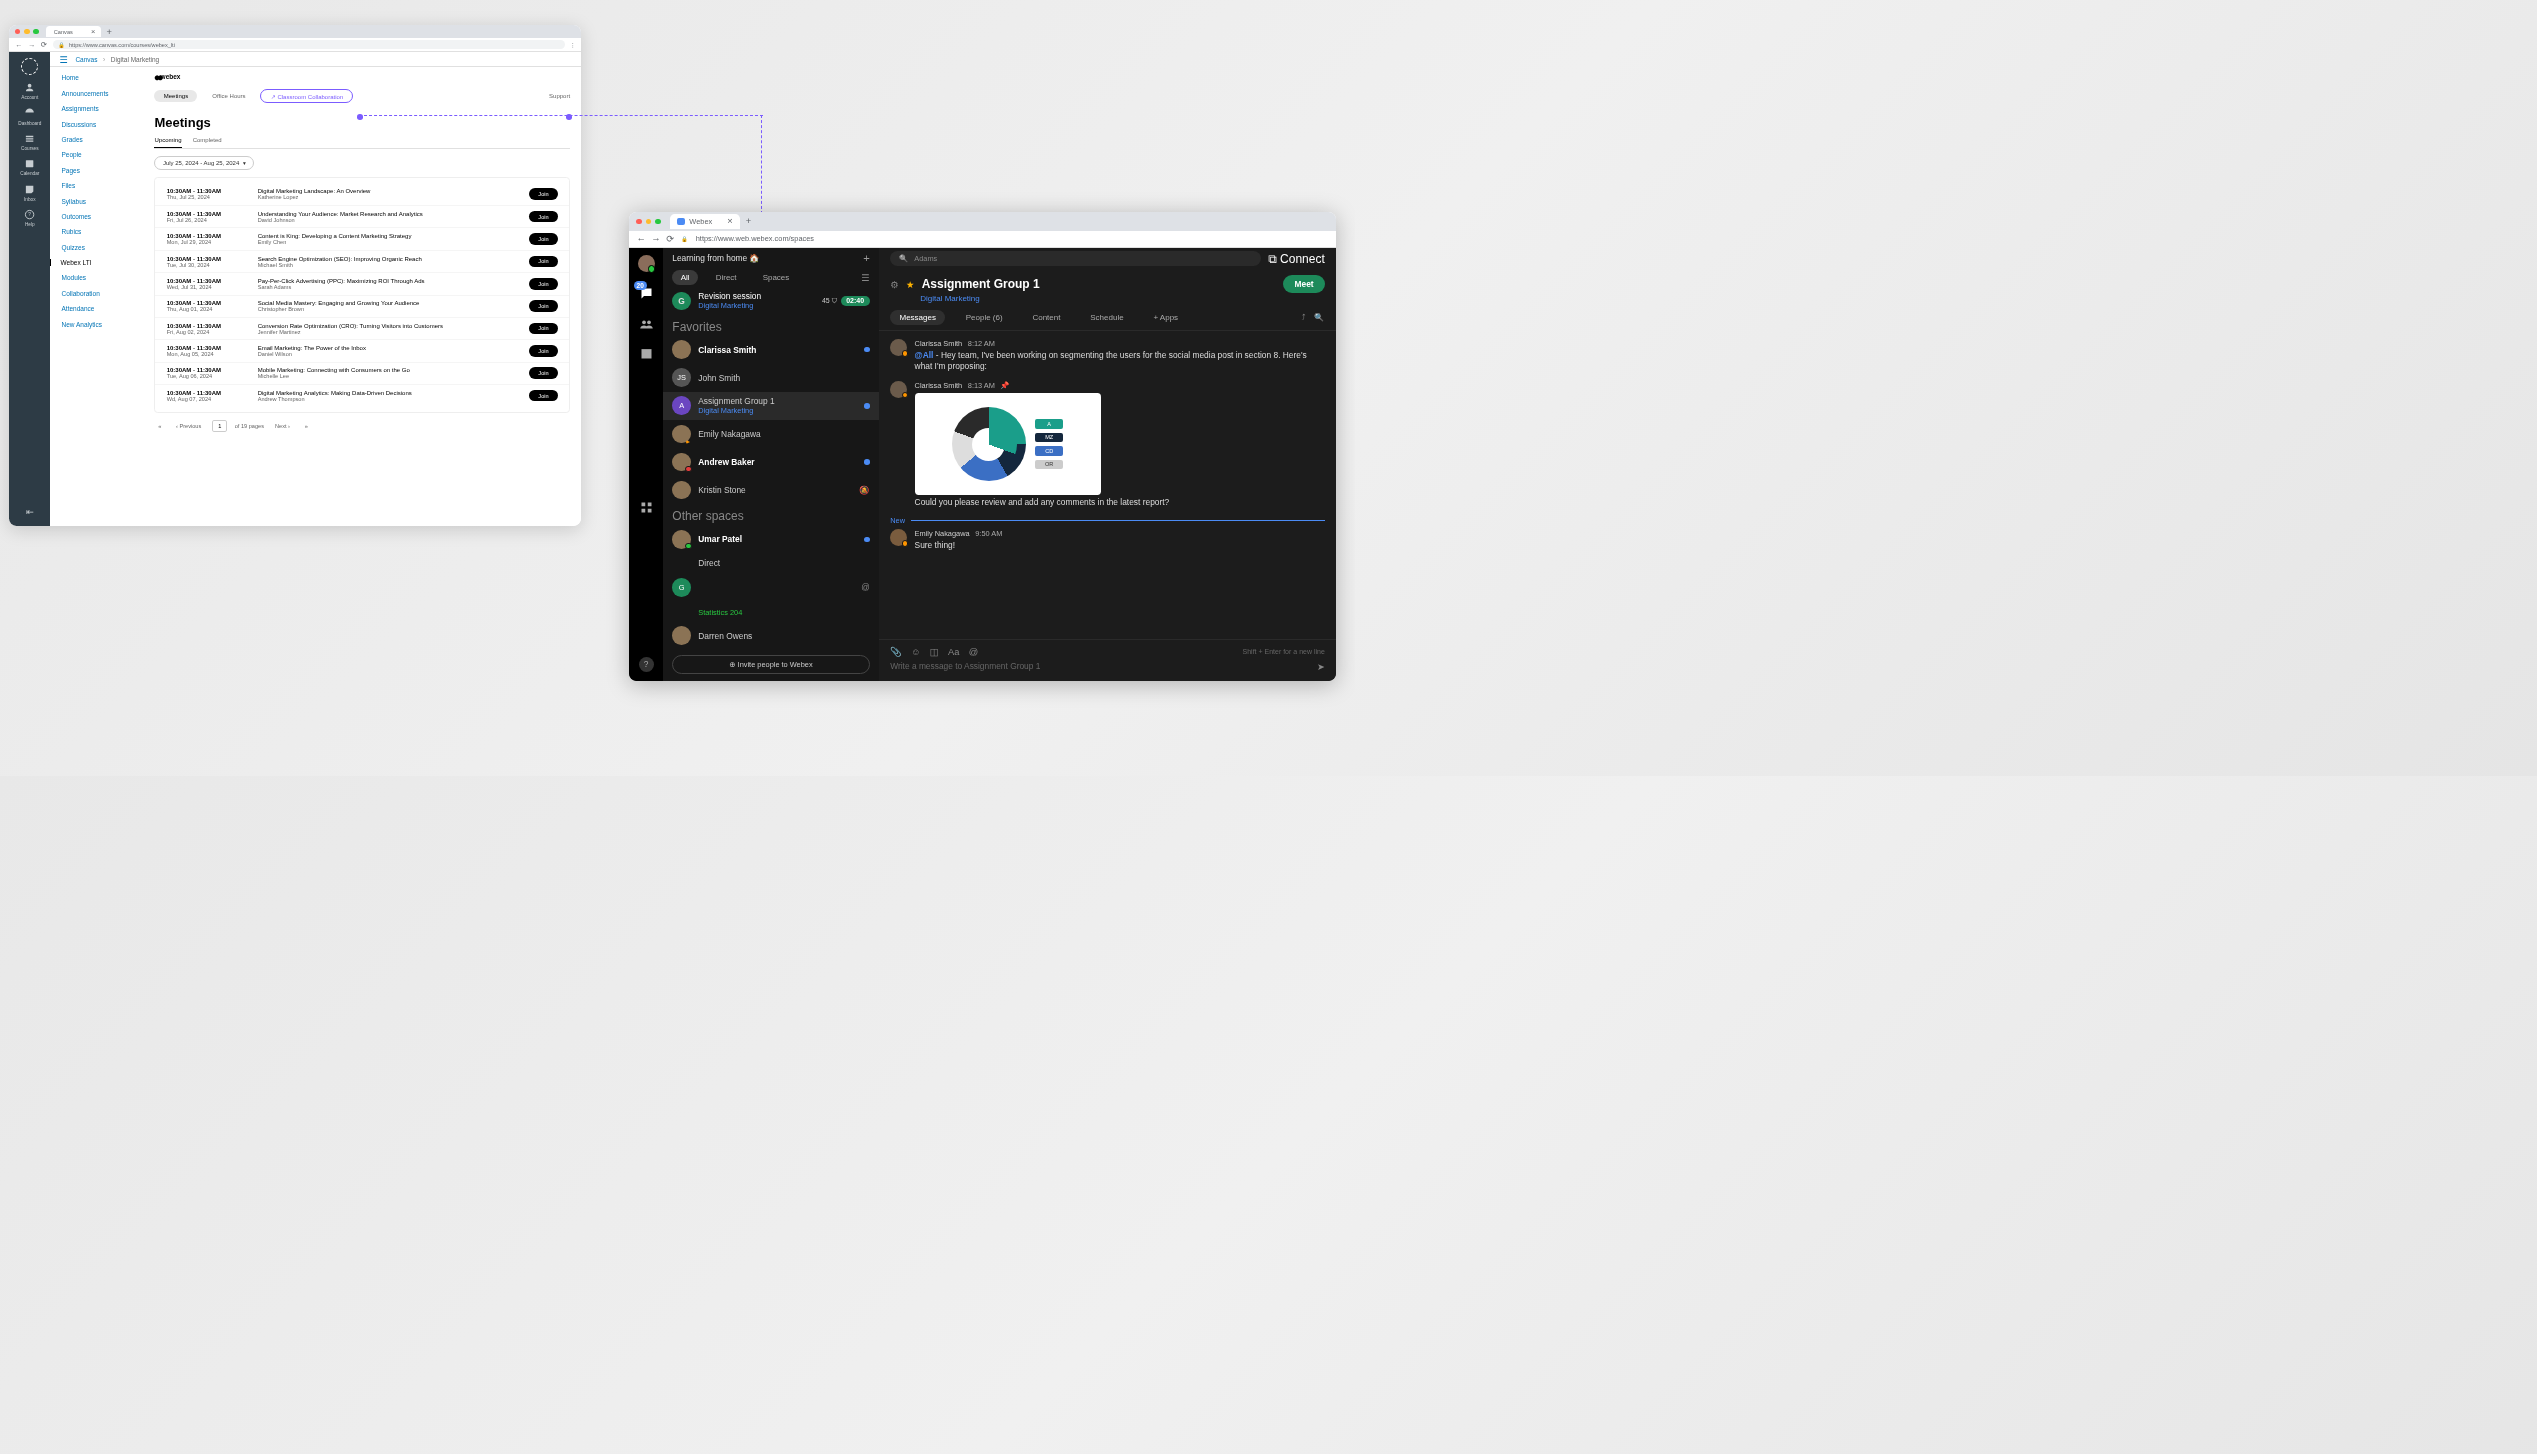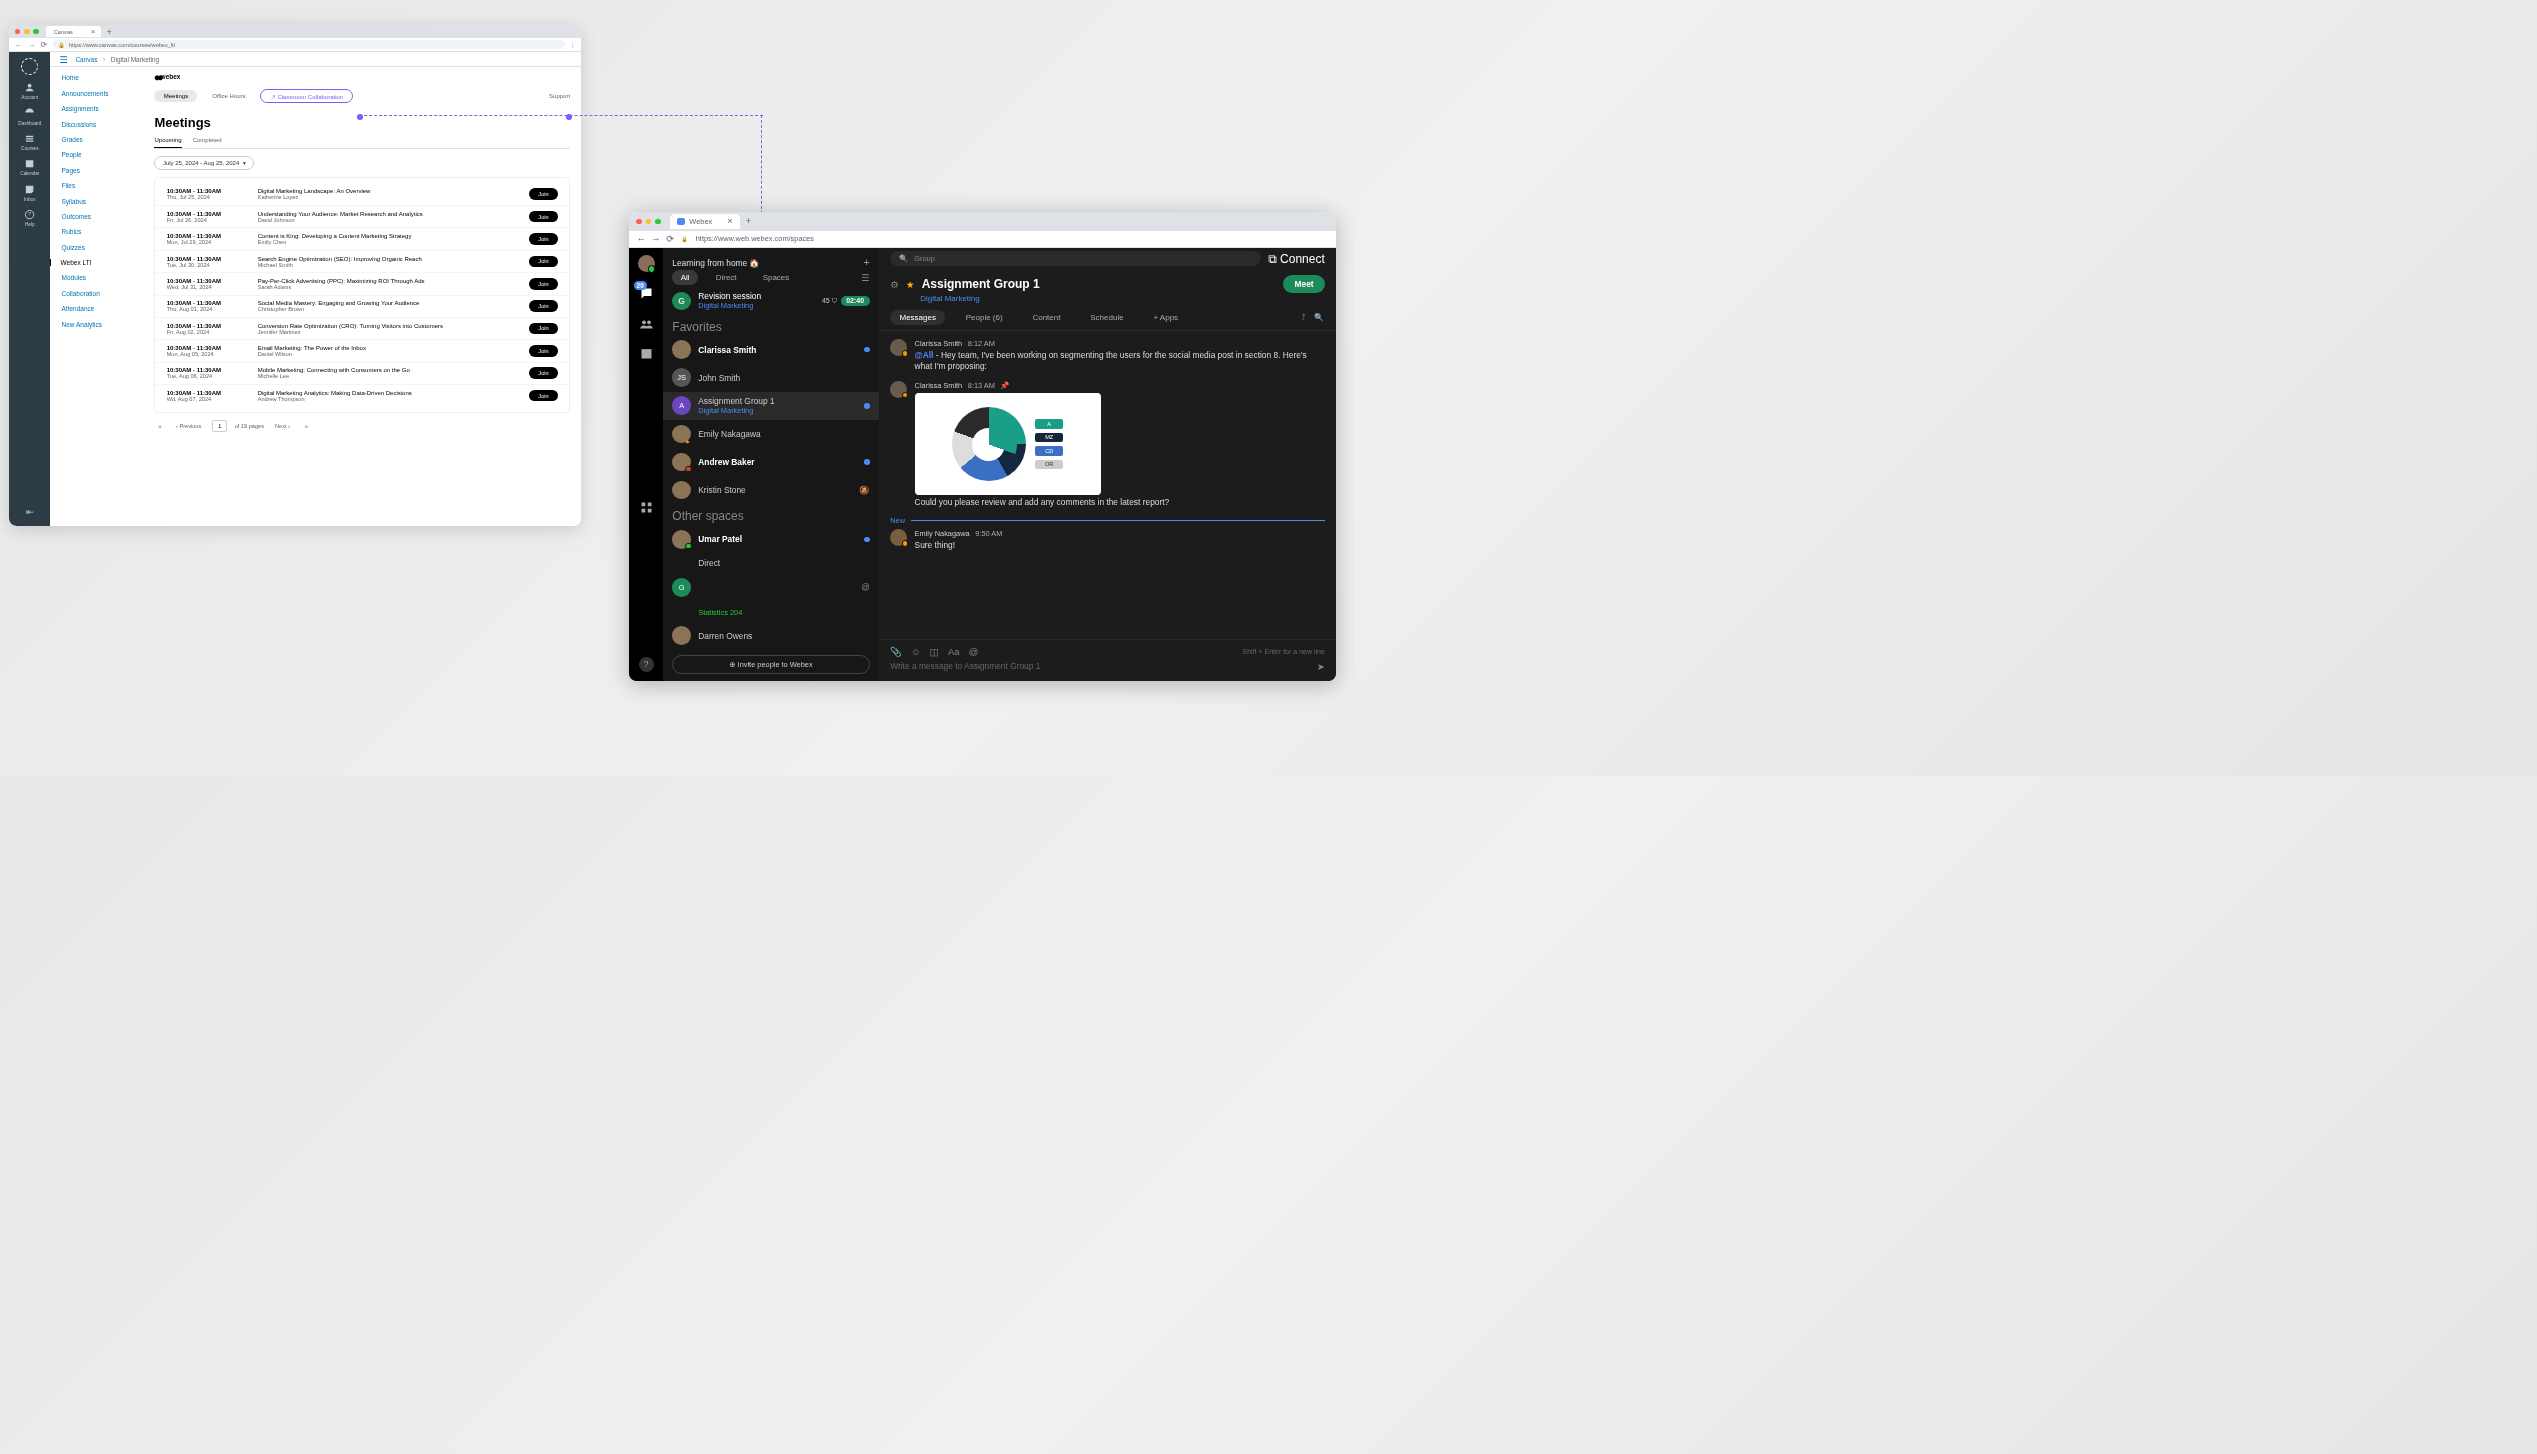--- a/index.html
+++ b/index.html
@@ -95,21 +95,21 @@
 .wx-iconrail { width:34px; background:#000; display:flex; flex-direction:column; align-items:center; padding-top:7.4px; gap:13px; }
 .wx-avatar-sm { width:17px; height:17px; border-radius:50%; background:#8a6d5b; position:relative; }
 .wx-avatar-sm::after { content:""; position:absolute; bottom:-0.9px; right:-0.9px; width:5.6px; height:5.6px; background:#28c840; border-radius:50%; border:0.9px solid #000; }
 .wx-railicon { width:17px; height:17px; display:flex; align-items:center; justify-content:center; color:#aaa; font-size:11.2px; position:relative; cursor:pointer; }
 .wx-railicon.active { color:#fff; }
 .wx-badge { position:absolute; top:-3.7px; left:-3.7px; background:#4b8bf4; color:#fff; font-size:6.5px; padding:0.9px 2.8px; border-radius:6.5px; font-weight:700; }
 .wx-railicon svg { width:15px; height:15px; fill:#aaa; }
 .wx-help { margin-top:auto; margin-bottom:9.3px; width:15px; height:15px; border-radius:50%; background:#333; color:#aaa; font-size:8.4px; display:flex; align-items:center; justify-content:center; }
 
 .wx-sidebar { width:216px; background:#171717; display:flex; flex-direction:column; color:#e0e0e0; overflow:hidden; }
-.wx-header { height:22.3px; display:flex; align-items:flex-end; padding:0 9.3px; font-size:8.4px; }
+.wx-header { height:22.3px; display:flex; align-items:center; padding:0 9.3px; font-size:8.4px; }
 .wx-status-txt { flex:1; }
 .wx-plus { color:#999; font-size:11.2px; cursor:pointer; }
 .wx-filters { height:22.3px; display:flex; align-items:center; padding:0 9.3px; gap:9.3px; font-size:8px; }
 .wx-filter { padding:2.8px 8.4px; border-radius:9.3px; cursor:pointer; color:#aaa; }
 .wx-filter.active { background:#3a3a3a; color:#fff; }
 .wx-filter-icon { margin-left:auto; color:#888; font-size:9.3px; }
 .wx-pinned { padding:3.7px 9.3px; display:flex; align-items:center; gap:7.4px; font-size:8.4px; }
 .wx-space-av { width:18.6px; height:18.6px; border-radius:50%; display:flex; align-items:center; justify-content:center; font-size:8.4px; font-weight:600; }
 .wx-pinned-info { flex:1; }
 .wx-pinned-info .n { color:#fff; font-size:8.4px; }
@@ -572,21 +572,21 @@
             <div class="wx-item-txt">
               <div class="n">Darren Owens</div>
             </div>
           </div>
         </div>
       <div class="wx-invite">Invite people to Webex</div>
     </div>
     <div class="wx-main">
       <div class="wx-topbar">
         <div class="wx-search">
-            <span>Group</span>
+            <span>Adams</span>
           </div>
         <span class="wx-connect">Connect</span>
       </div>
       <div class="wx-spacehdr">
         <div class="wx-spacehdr-row">
           <span class="wx-gear">⚙</span>
           <span class="wx-star">★</span>
           <span class="wx-space-title">Assignment Group 1</span>
           <button class="wx-meet">Meet</button>
         </div>

